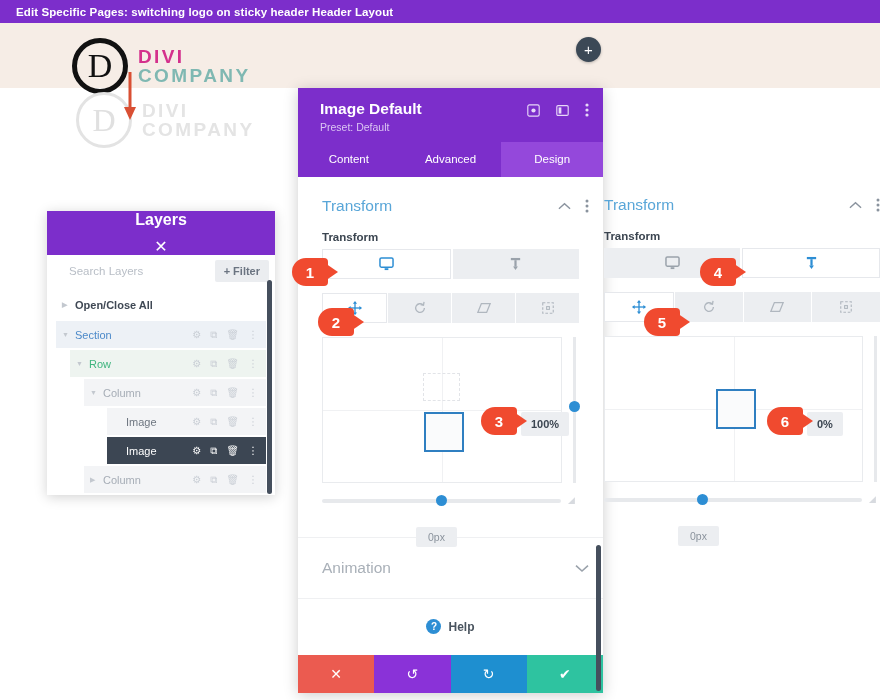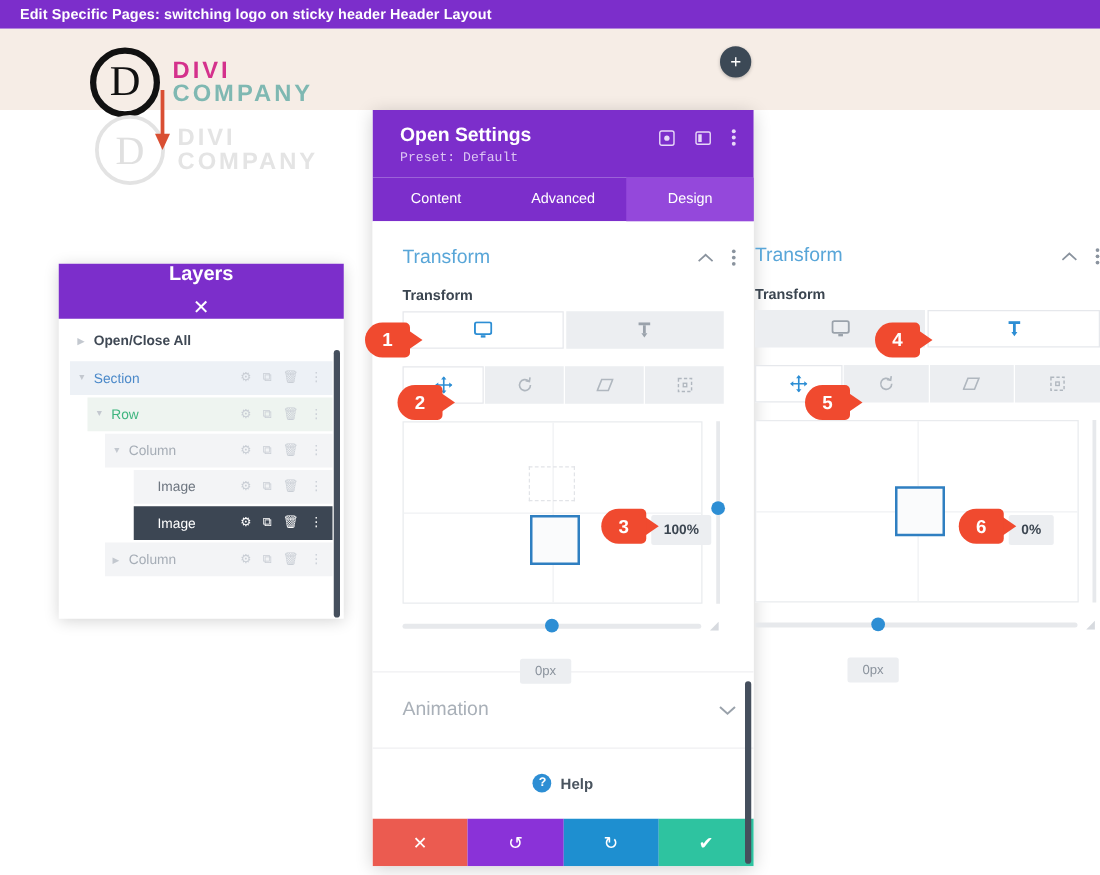--- a/index.html
+++ b/index.html
@@ -107,21 +107,21 @@
   }
 
   
   .modal {
     position: absolute; left: 298px; top: 88px; width: 305px; height: 605px;
     background: #ffffff; box-shadow: 0 2px 14px rgba(0,0,0,.2);
     overflow: hidden;
   }
   .modal-head { background: #7c2ecb; padding: 12px 14px 9px 22px; position: relative; }
   .modal-title { color: #fff; font-size: 15.5px; font-weight: bold; }
-  .modal-preset { color: #dcc6f3; font-size: 10.5px; margin-top: 3px; font-family: Liberation Mono, monospace; }
+  .modal-preset { color: #dcc6f3; font-size: 10.5px; margin-top: 3px; }
   .modal-head-icons {
     position: absolute; right: 14px; top: 15px;
     display: flex; align-items: center; gap: 16px; color: #e7d8f8;
   }
   .modal-tabs { display: flex; background: #7c2ecb; }
   .mtab {
     flex: 1; text-align: center; color: #ffffff;
     font-size: 11.5px; padding: 11px 0 12px 0;
   }
   .mtab.active { background: #9448db; }
@@ -283,20 +283,24 @@
   <line x1="7" y1="0" x2="7" y2="38" stroke="#d94f33" stroke-width="3"></line>
   <polygon points="7,48 1,35 13,35" fill="#d94f33"></polygon>
 </svg>
 
 <div class="add-btn">+</div>
 
 <div class="layers">
   <div class="layers-head">
     <div class="layers-title">Layers</div>
     <div class="layers-close">✕</div>
+  </div>
+  <div class="layers-search">
+    <div class="search-ph">Search Layers</div>
+    <div class="filter-btn">+ Filter</div>
   </div>
   <div class="layers-list">
     <div class="lrow openclose">
       <span class="caret">▶</span>
       <span class="lname">Open/Close All</span>
     </div>
 
     <div class="lrow r-section">
       <span class="caret">▼</span>
       <span class="lname">Section</span>
@@ -361,21 +365,21 @@
         <span>🗑</span>
         <span>⋮</span>
       </span>
     </div>
   </div>
   <div class="layers-scrollbar"></div>
 </div>
 
 <div class="modal">
   <div class="modal-head">
-    <div class="modal-title">Open Settings</div>
+    <div class="modal-title">Image Default</div>
     <div class="modal-preset">Preset: Default</div>
     <div class="modal-head-icons">
       <svg width="13" height="13" viewBox="0 0 16 16">
         <rect x="1" y="1" width="14" height="14" rx="2" fill="none" stroke="#e7d8f8" stroke-width="1.4"></rect>
         <circle cx="8" cy="8" r="2.6" fill="#e7d8f8"></circle>
       </svg>
       <svg width="13" height="13" viewBox="0 0 16 16">
         <rect x="1" y="2" width="14" height="12" rx="1.5" fill="none" stroke="#e7d8f8" stroke-width="1.4"></rect>
         <rect x="3.2" y="4.2" width="3.4" height="7.6" fill="#e7d8f8"></rect>
       </svg>

